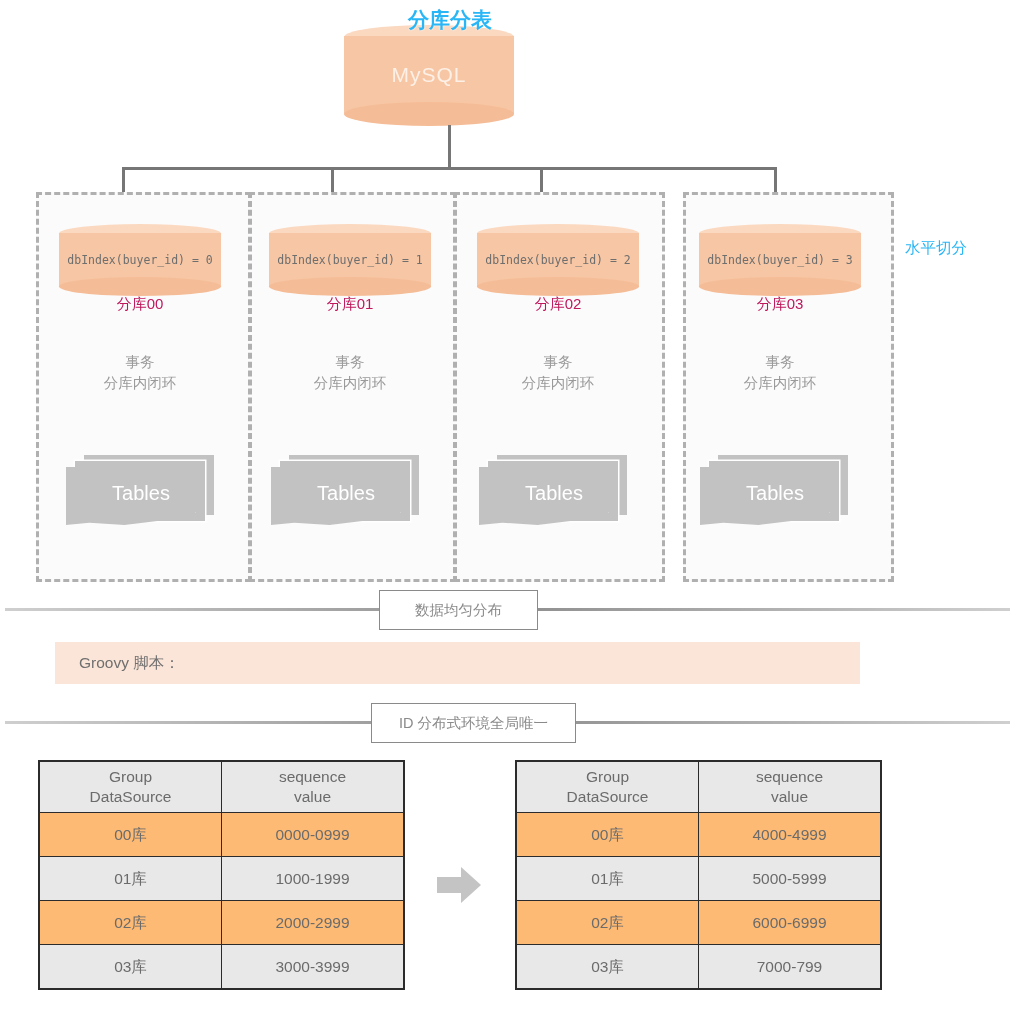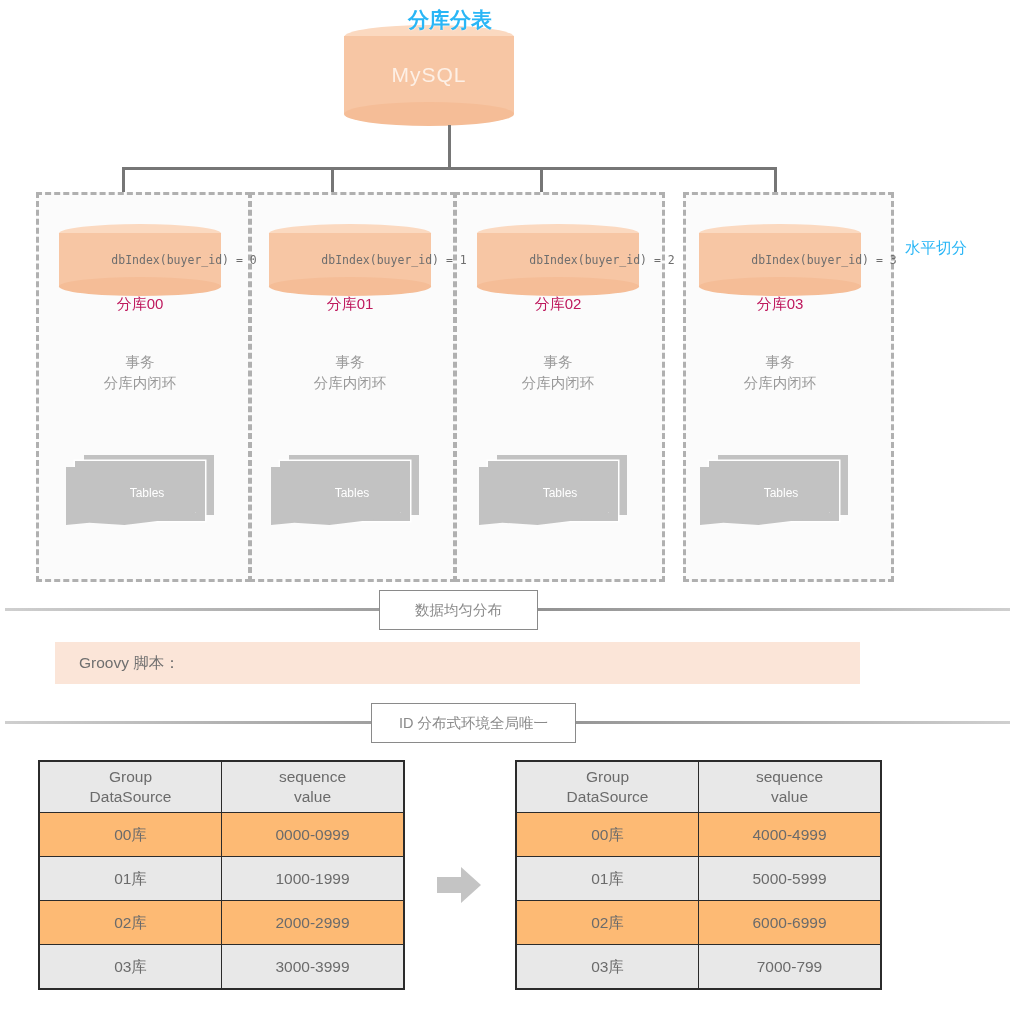--- a/index.html
+++ b/index.html
@@ -50,21 +50,21 @@
   }
 
   
   .scyl{position:absolute;width:162px;height:72px;}
   .scyl .body{position:absolute;left:0;top:9px;width:162px;height:54px;background:#f7c6a4;}
   .scyl .top{position:absolute;left:0;top:0;width:162px;height:19px;border-radius:50%/50%;background:#fbd9c0;}
   .scyl .bot{position:absolute;left:0;top:53px;width:162px;height:19px;border-radius:50%/50%;background:#f5bd97;}
   .scyl .lbl{
     position:absolute;left:0;top:0;width:162px;height:72px;z-index:4;
     display:flex;align-items:center;justify-content:center;
-    font-size:11.5px;color:#6e6e6e;font-family:"DejaVu Sans Mono","Liberation Mono",monospace;padding-left:44px;
+    font-size:11.5px;color:#6e6e6e;font-family:"DejaVu Sans Mono","Liberation Mono",monospace;
   }
 
   .shard-name{
     position:absolute;width:162px;text-align:center;
     color:#be185d;font-size:15px;
   }
   .shard-note{
     position:absolute;width:162px;text-align:center;
     color:#9a9a9a;font-size:14.5px;line-height:21px;
   }
@@ -72,23 +72,23 @@
   
   .tbl-stack{position:absolute;width:150px;height:72px;}
   .tbl-stack .sheet{position:absolute;background:#c2c2c2;}
   .tbl-stack .s3{left:18px;top:0px;width:130px;height:60px;}
   .tbl-stack .s2{left:9px;top:6px;width:130px;height:60px;
      box-shadow:0 0 0 1.5px #ffffff;}
   .tbl-stack .s1{left:0px;top:12px;width:130px;height:58px;
      box-shadow:0 0 0 1.5px #ffffff;
      clip-path:polygon(0 0,100% 0,100% 78%,75% 92%,45% 100%,18% 96%,0 100%);}
   .tbl-stack .lbl{
-    position:absolute;left:16px;top:12px;width:130px;height:52px;z-index:6;
-    display:flex;align-items:center;justify-content:center;
-    color:#ffffff;font-size:12px;
+    position:absolute;left:10px;top:12px;width:130px;height:52px;z-index:6;
+    display:flex;align-items:center;justify-content:center;
+    color:#ffffff;font-size:20px;
   }
 
   #horizontal-split-label{
     left:905px;top:238px;color:#29b6f6;font-size:15.5px;
   }
 
   
   .sep-rule{
     position:absolute;height:3px;
     background:linear-gradient(to right,#cfcfcf,#8e8e8e,#cfcfcf);

